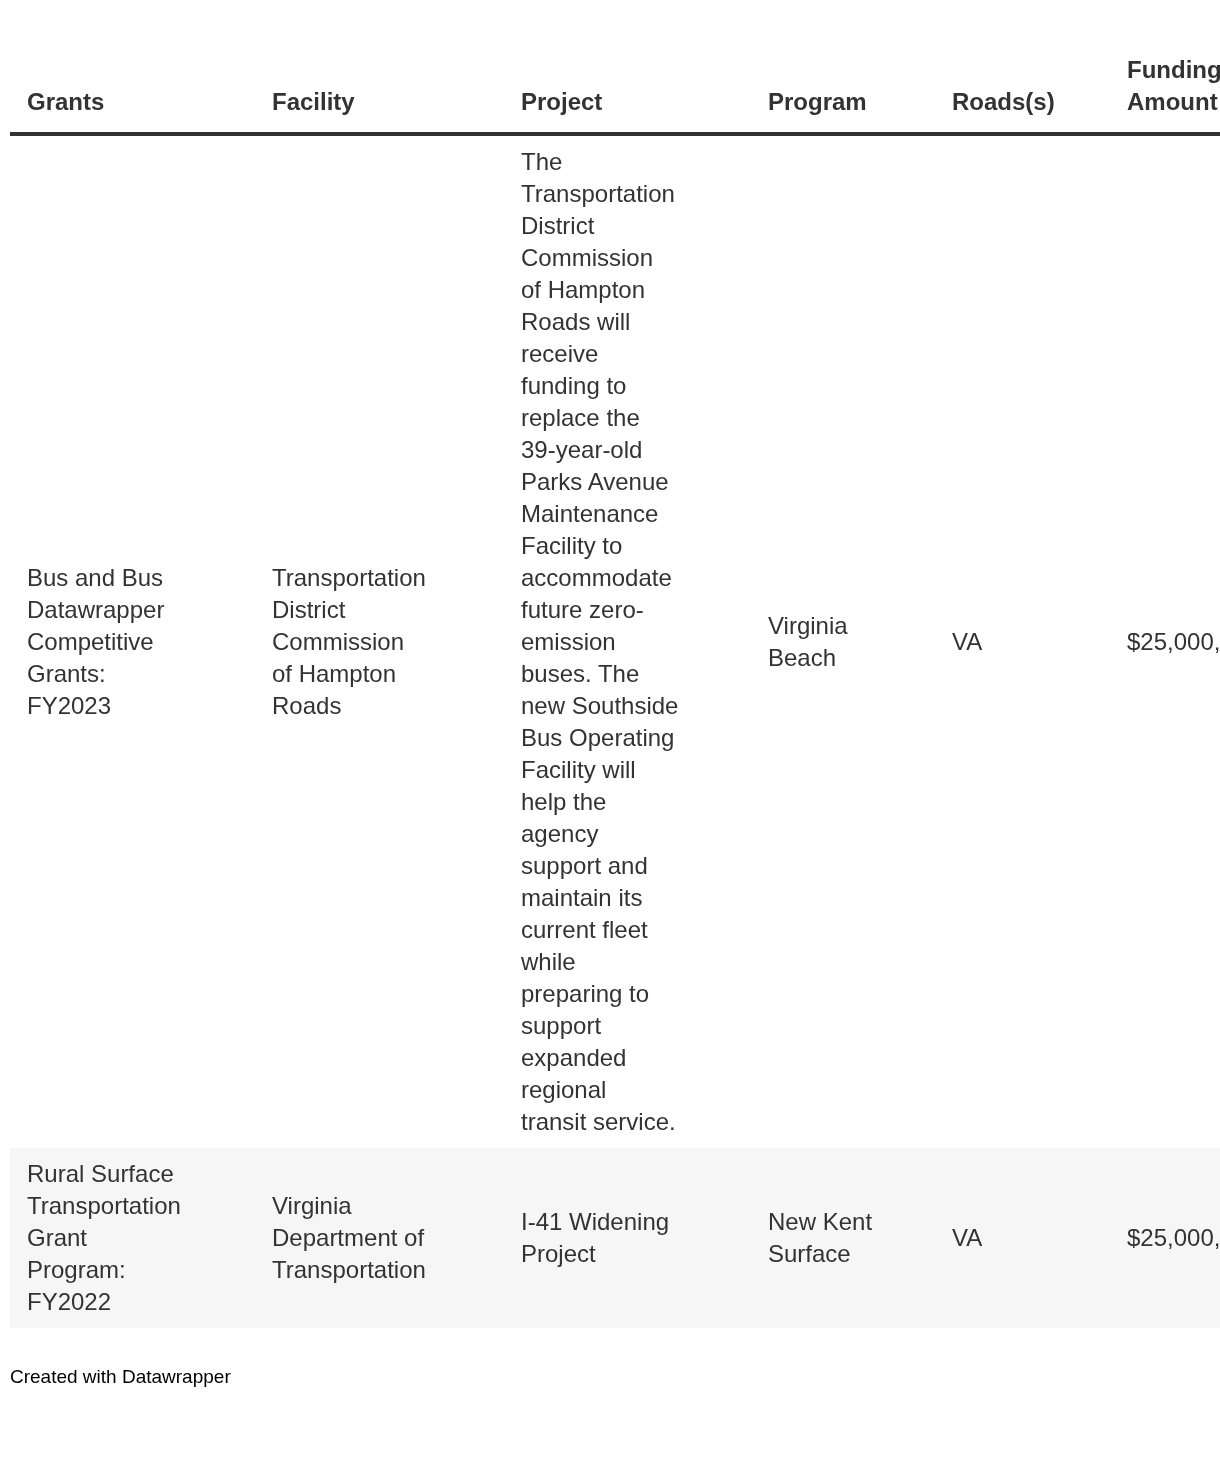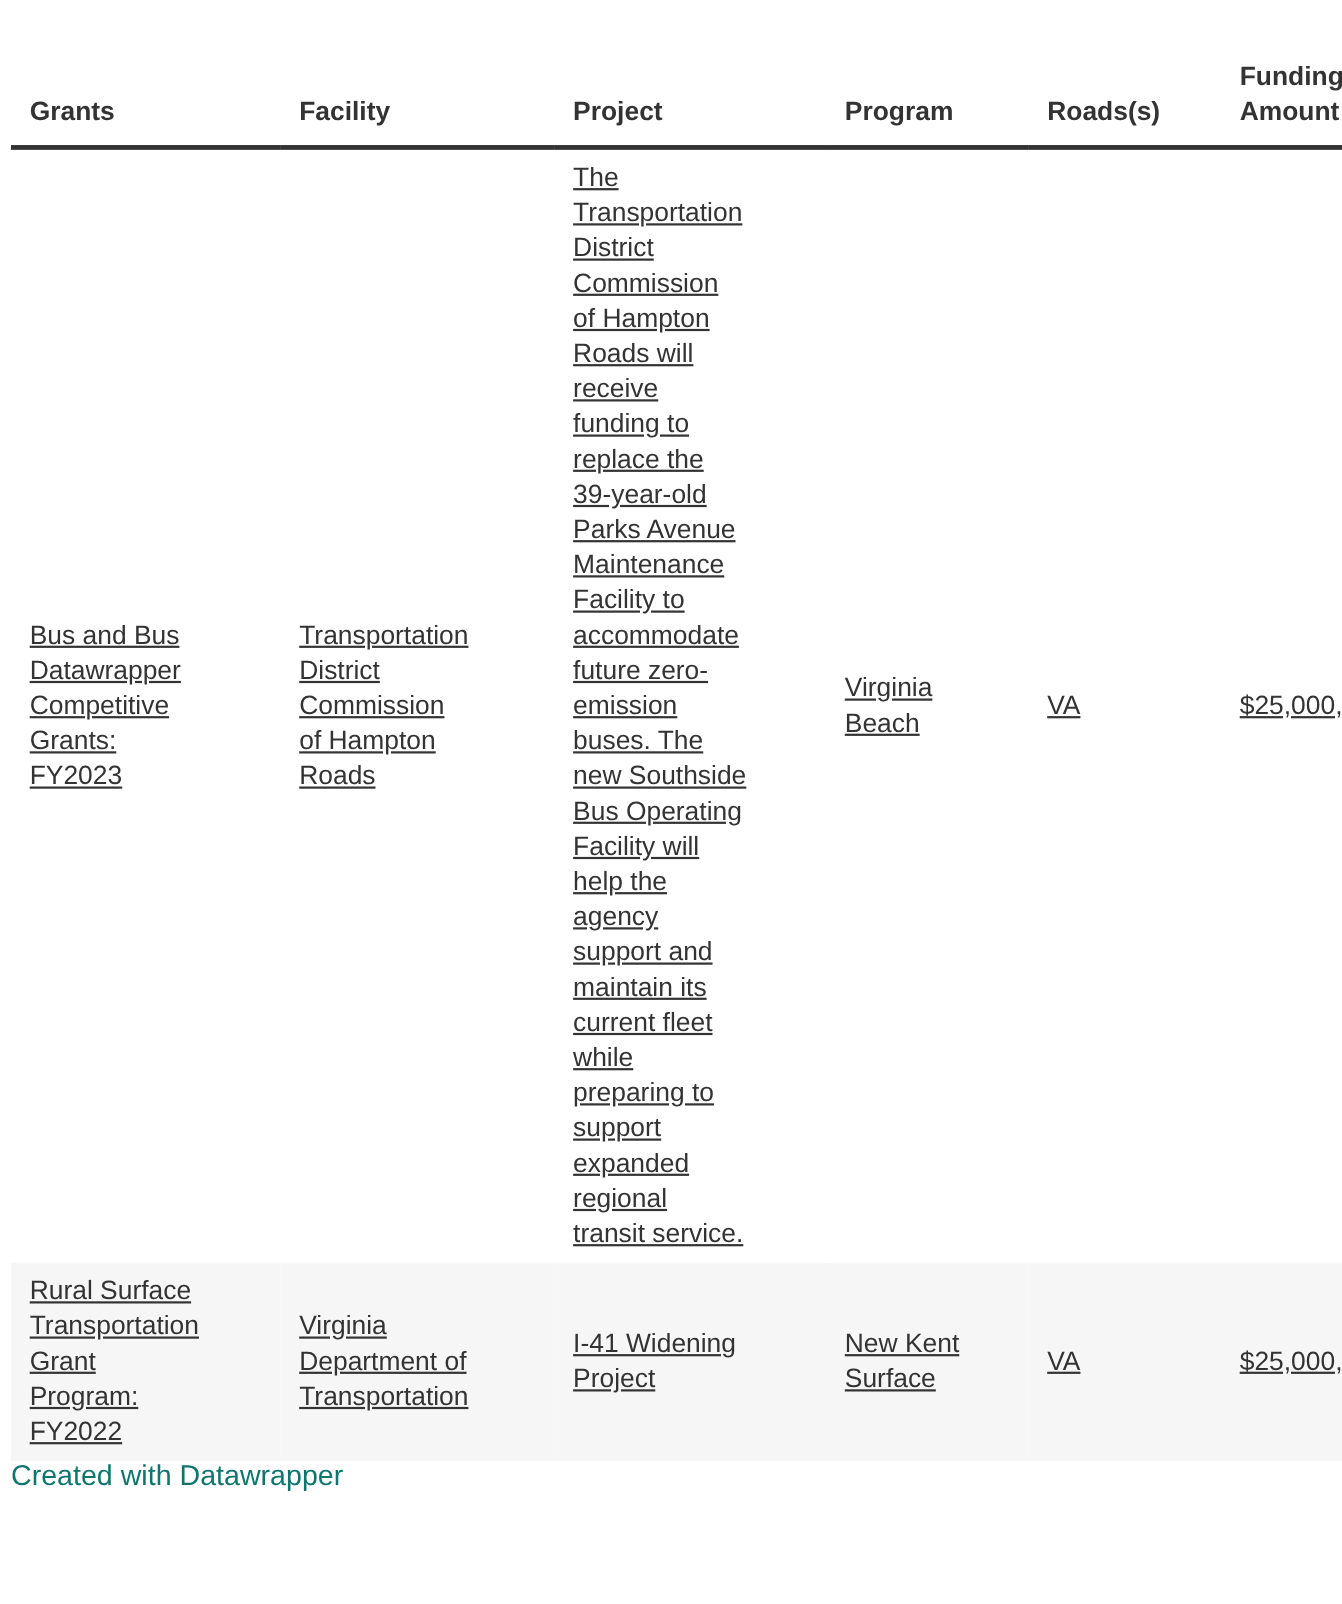--- a/index.html
+++ b/index.html
@@ -41,36 +41,36 @@
     white-space: pre-line;
   }
   table.grants td {
     font-size: 24px;
     font-weight: normal;
     line-height: 32px;
     text-align: left;
     vertical-align: middle;
     padding: 10px 20px 10px 17px;
     white-space: pre-line;
-    text-decoration: underline;
   }
   tr.row-even { background: #ffffff; }
   tr.row-odd  { background: #f6f6f6; }
 
   .table-note {
     margin-top: 26px;
     margin-left: 0px;
     font-size: 24px;
     line-height: 33px;
     color: #a3a3a3;
   }
   .credit {
-    font-size: 26px;
+    margin-top: 36px;
+    font-size: 19px;
     line-height: 26px;
-    color: #0f766e;
+    color: #000000;
   }
 </style>
 </head>
 <body>
 
 <div class="viewport">
 
   <table class="grants">
     <colgroup>
       <col class="c-program">

